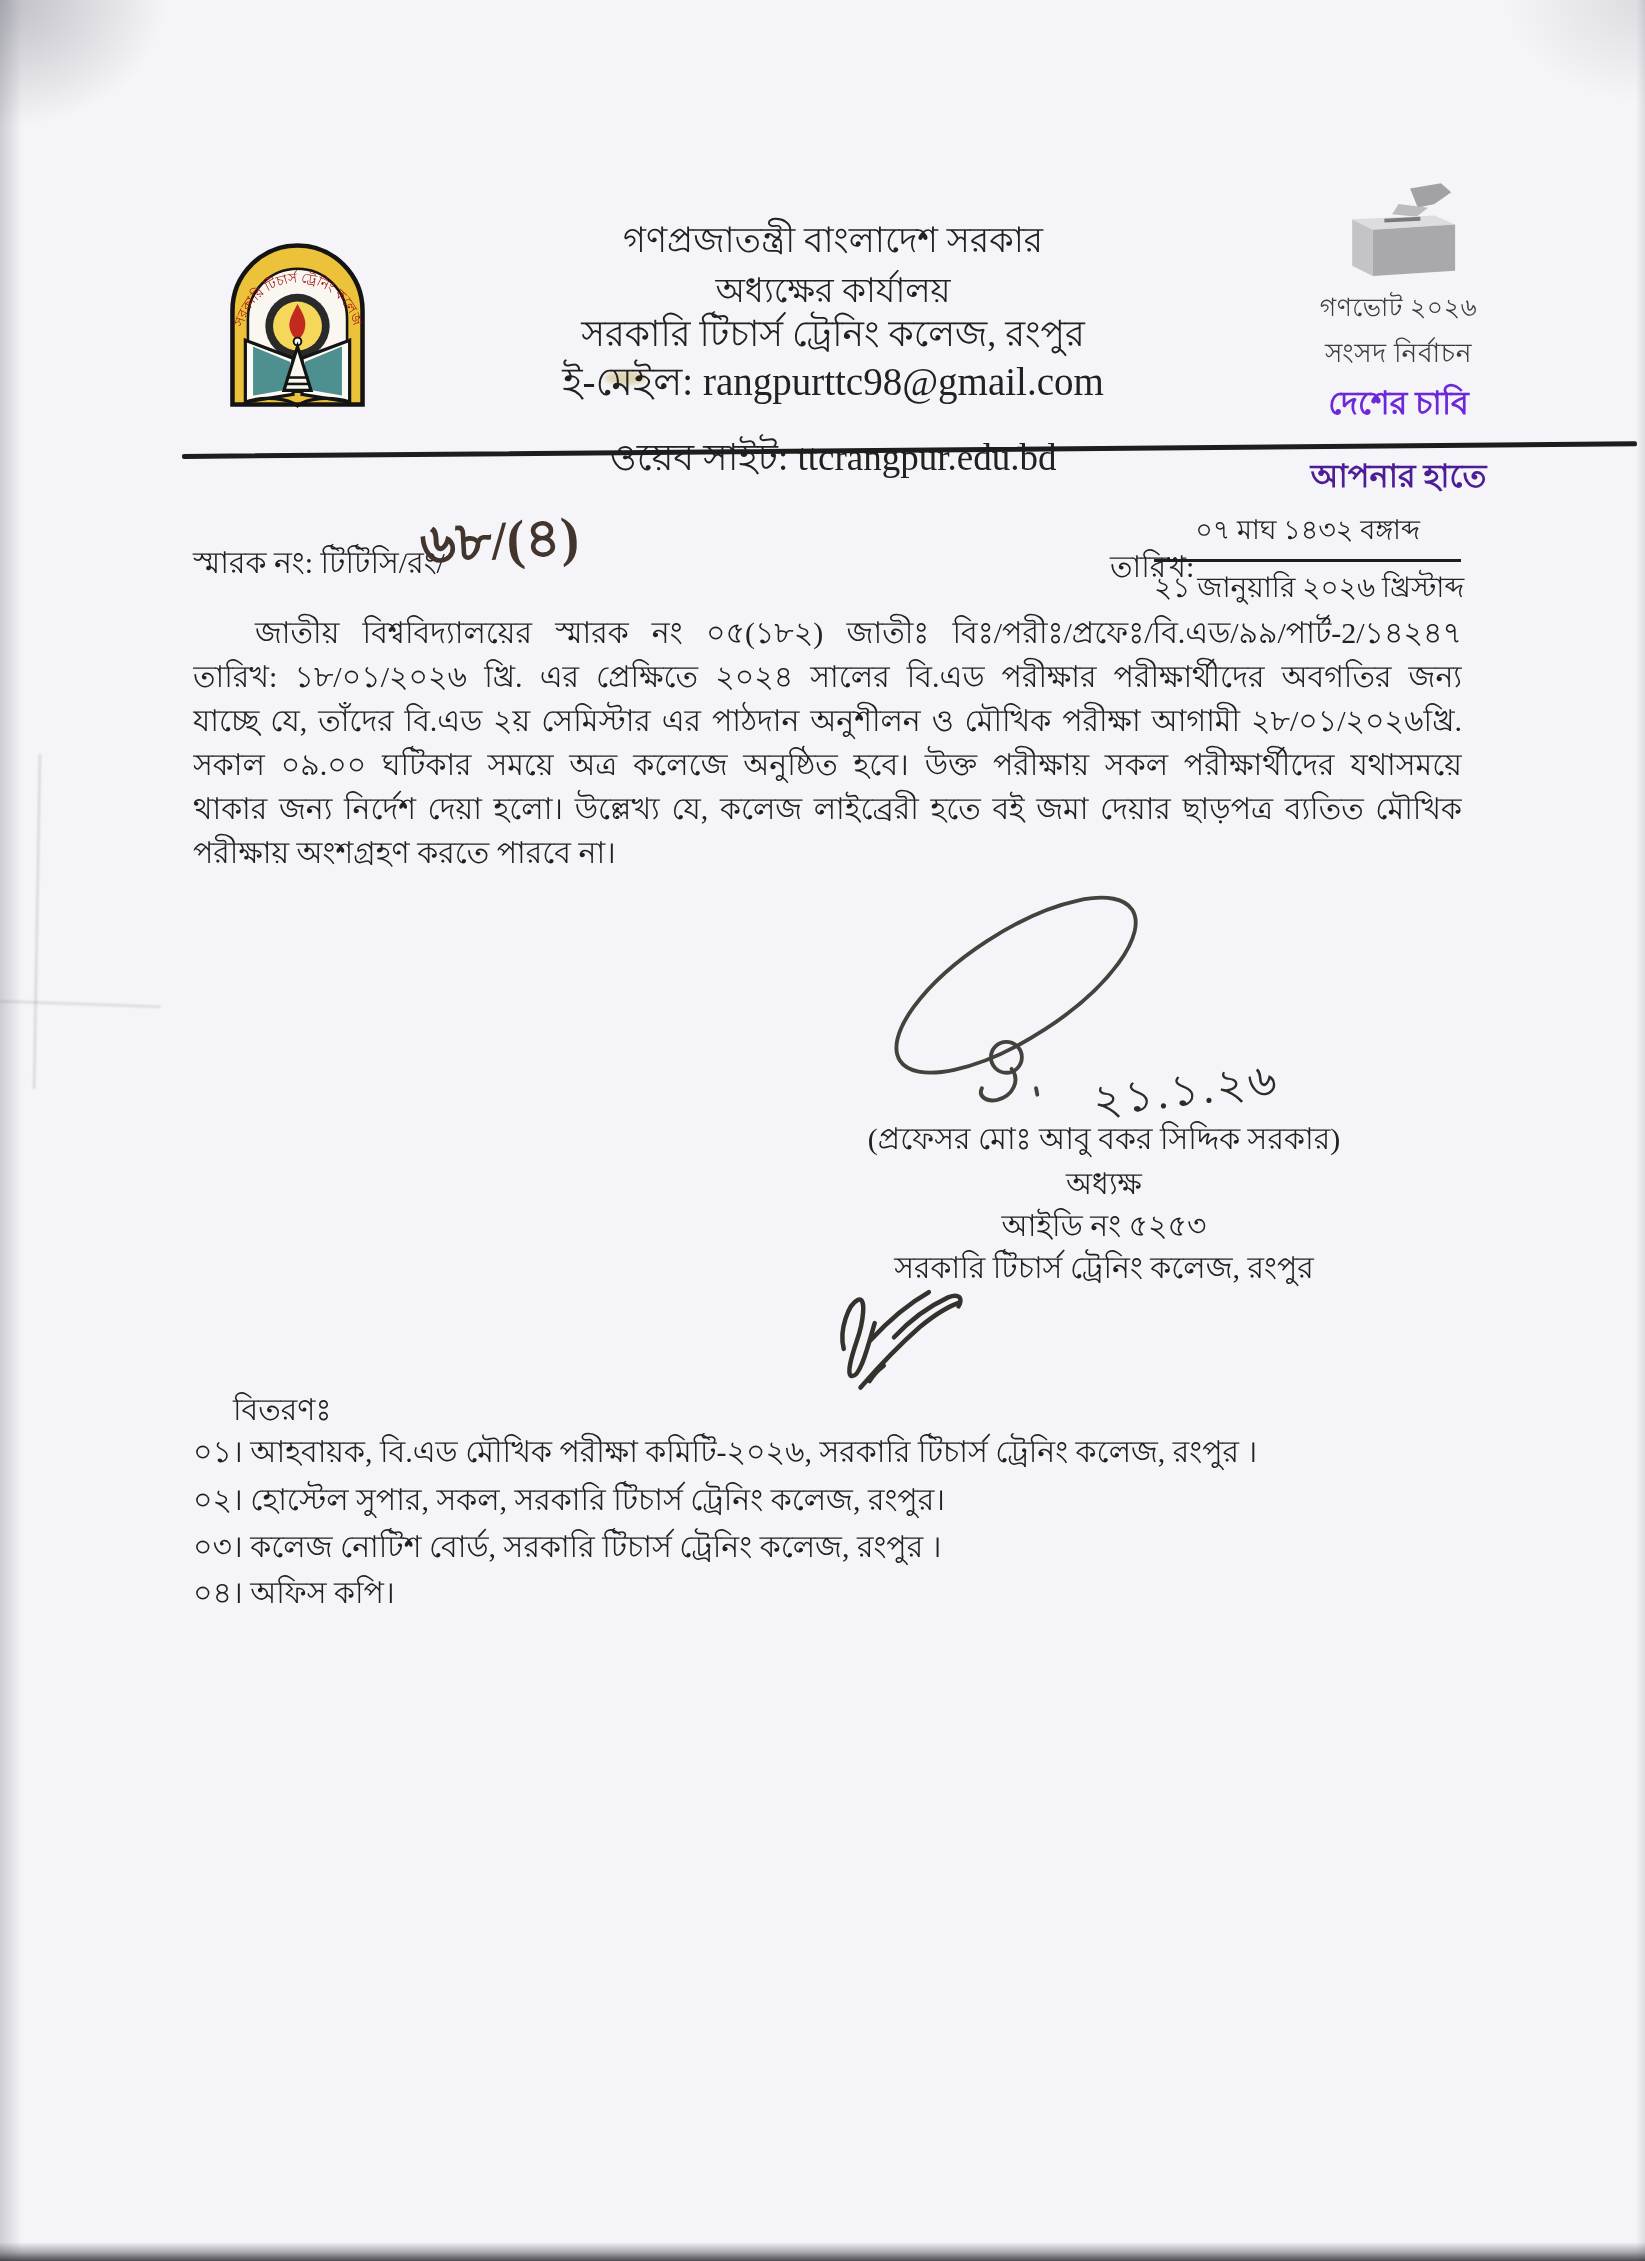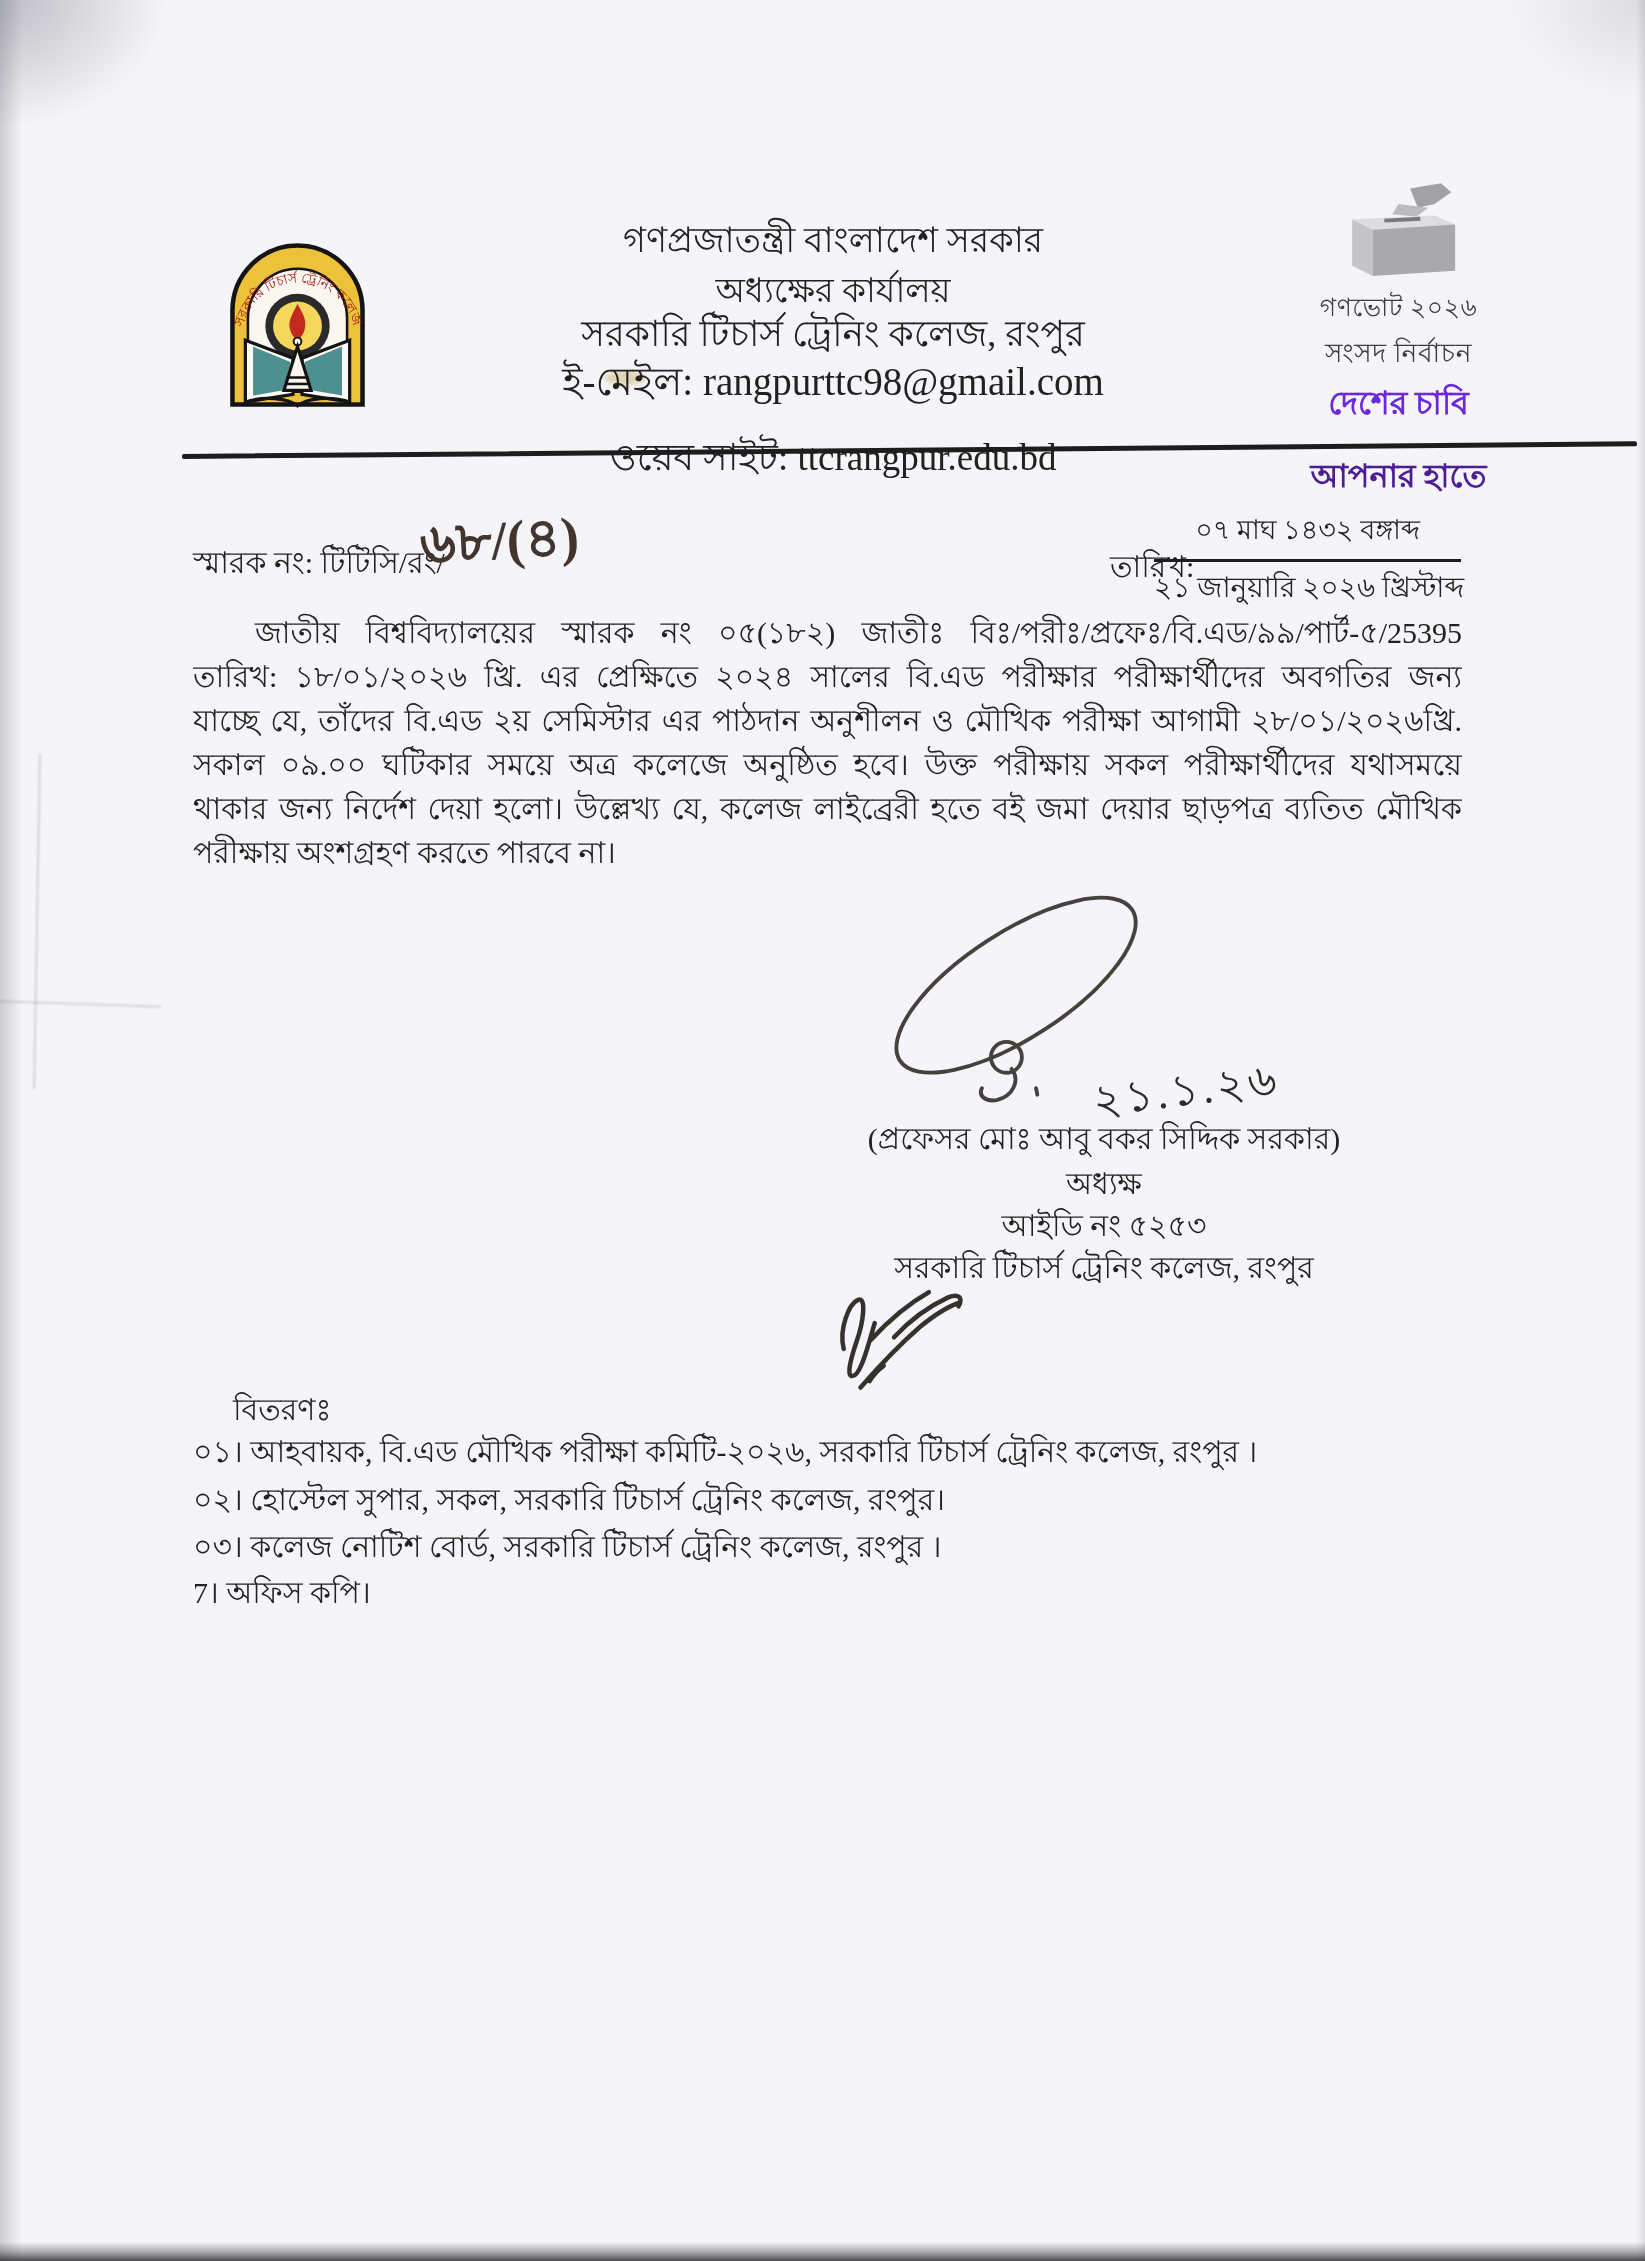--- a/index.html
+++ b/index.html
@@ -144,21 +144,21 @@
   <div class="memo-label">স্মারক নং: টিটিসি/রং/</div>
   <div class="memo-hand">৬৮/(৪)</div>
 
   <div class="date-label">তারিখ:</div>
   <div class="date-frac">
     <div class="date-top">০৭ মাঘ ১৪৩২ বঙ্গাব্দ</div>
     <div class="date-bot">২১ জানুয়ারি ২০২৬ খ্রিস্টাব্দ</div>
   </div>
 
   <div class="body-par">
-    <div class="jline indent">জাতীয় বিশ্ববিদ্যালয়ের স্মারক নং ০৫(১৮২) জাতীঃ বিঃ/পরীঃ/প্রফেঃ/বি.এড/৯৯/পার্ট-৫/25395</div>
+    <div class="jline indent">জাতীয় বিশ্ববিদ্যালয়ের স্মারক নং ০৫(১৮২) জাতীঃ বিঃ/পরীঃ/প্রফেঃ/বি.এড/৯৯/পার্ট-2/১৪২৪৭</div>
     <div class="jline">তারিখ: ১৮/০১/২০২৬ খ্রি. এর প্রেক্ষিতে ২০২৪ সালের বি.এড পরীক্ষার পরীক্ষার্থীদের অবগতির জন্য জানানো</div>
     <div class="jline">যাচ্ছে যে, তাঁদের বি.এড ২য় সেমিস্টার এর পাঠদান অনুশীলন ও মৌখিক পরীক্ষা আগামী ২৮/০১/২০২৬খ্রি.</div>
     <div class="jline">সকাল ০৯.০০ ঘটিকার সময়ে অত্র কলেজে অনুষ্ঠিত হবে। উক্ত পরীক্ষায় সকল পরীক্ষার্থীদের যথাসময়ে উপস্থিত</div>
     <div class="jline">থাকার জন্য নির্দেশ দেয়া হলো। উল্লেখ্য যে, কলেজ লাইব্রেরী হতে বই জমা দেয়ার ছাড়পত্র ব্যতিত মৌখিক</div>
     <div class="lline">পরীক্ষায় অংশগ্রহণ করতে পারবে না।</div>
   </div>
 
   <svg class="sig-svg" width="277" height="219" viewBox="0 0 430 340">
     <g fill="none" stroke="#45413d" stroke-width="6" stroke-linecap="round">
       <ellipse cx="205" cy="140" rx="215" ry="82" transform="rotate(-33 205 140)"></ellipse>
@@ -180,17 +180,17 @@
       <path d="M96 92 C120 66 150 44 180 30 C196 24 204 30 196 44"></path>
       <path d="M44 170 C70 140 104 104 136 76 C158 58 180 44 198 38"></path>
       <path d="M58 160 C64 150 72 142 80 136"></path>
     </g>
   </svg>
 
   <div class="dist-title">বিতরণঃ</div>
   <div class="dist-item d1">০১। আহবায়ক, বি.এড মৌখিক পরীক্ষা কমিটি-২০২৬, সরকারি টিচার্স ট্রেনিং কলেজ, রংপুর ।</div>
   <div class="dist-item d2">০২। হোস্টেল সুপার, সকল, সরকারি টিচার্স ট্রেনিং কলেজ, রংপুর।</div>
   <div class="dist-item d3">০৩। কলেজ নোটিশ বোর্ড, সরকারি টিচার্স ট্রেনিং কলেজ, রংপুর ।</div>
-  <div class="dist-item d4">7। অফিস কপি।</div>
+  <div class="dist-item d4">০৪। অফিস কপি।</div>
 
   <div class="edge-bottom"></div>
 </div>
 
 
 </body></html>

